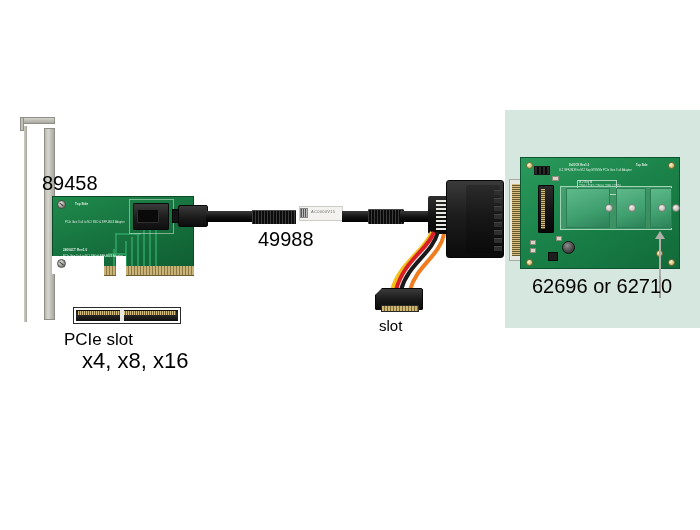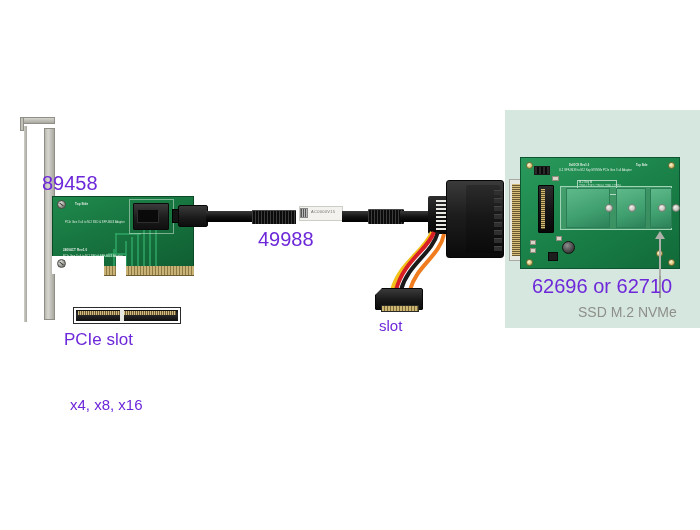--- a/index.html
+++ b/index.html
@@ -536,30 +536,30 @@
     left: 659px;
     top: 276px;
     width: 2px;
     height: 22px;
     background: #9e9e98;
   }
 
   
   .cap {
     position: absolute;
-    color: #6d28d9;
+    color: #000000;
     font-family: "Liberation Sans", sans-serif;
     white-space: nowrap;
   }
   .cap-89458   { left: 42px;  top: 172px; font-size: 20px; }
   .cap-84819   { left: 258px; top: 228px; font-size: 20px; }
   .cap-62696   { left: 508px; top: 275px; font-size: 20px; margin-left: 24px; }
   .cap-power   { left: 379px; top: 317px; font-size: 15px; }
   .cap-pcie1   { left: 64px;  top: 330px; font-size: 17px; }
-  .cap-pcie2   { left: 70px;  top: 348px; font-size: 15px; margin-top: 48px; }
+  .cap-pcie2   { left: 82px;  top: 348px; font-size: 22px; }
   .cap-ssd {
     left: 578px;
     top: 304px;
     font-size: 14px;
     color: #8f8f8a;
   }
 </style>
 </head>
 <body>
 
@@ -704,15 +704,14 @@
   <div class="arrow-line"></div>
   <div class="arrow-head"></div>
   <div class="caption-divider"></div>
 
   <span class="cap cap-89458">89458</span>
   <span class="cap cap-84819">49988</span>
   <span class="cap cap-62696">62696 or 62710</span>
   <span class="cap cap-power">slot</span>
   <span class="cap cap-pcie1">PCIe slot</span>
   <span class="cap cap-pcie2">x4, x8, x16</span>
-  <span class="cap cap-ssd">SSD M.2 NVMe</span>
 
 </div>
 
 </body></html>

